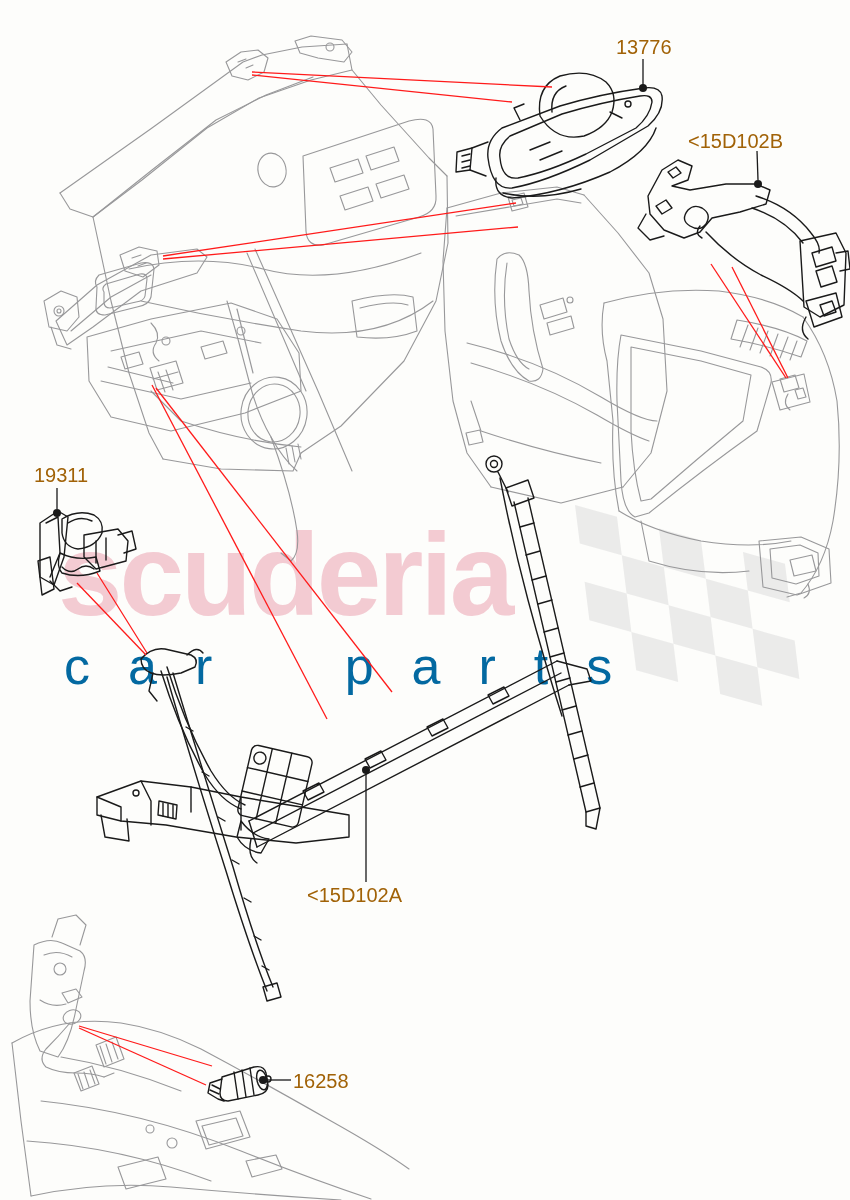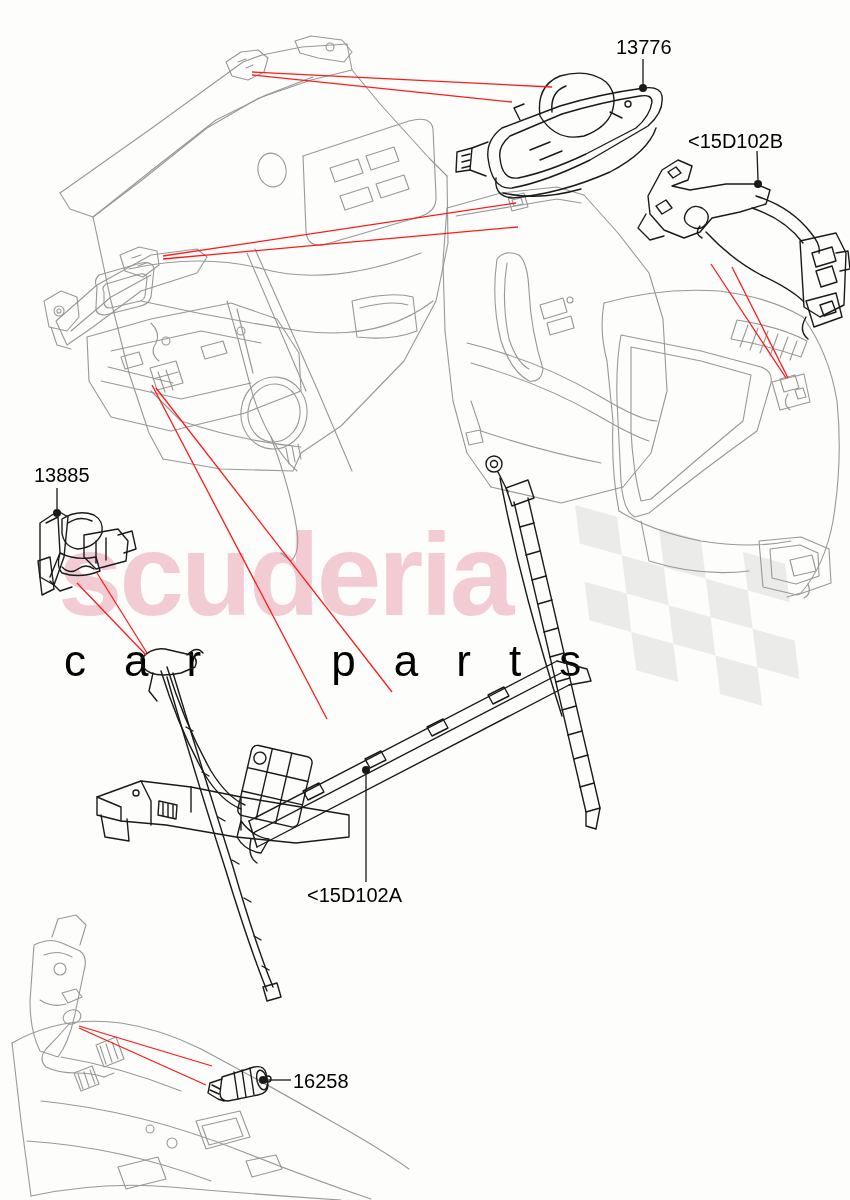--- a/index.html
+++ b/index.html
@@ -8,34 +8,34 @@
     overflow:hidden;font-family:"Liberation Sans", sans-serif;
   }
   
   .wm-brand{
     position:absolute;left:58px;top:508px;z-index:0;
     font-size:116px;font-weight:700;letter-spacing:-3px;
     color:#f3cbd2;white-space:nowrap;user-select:none;
   }
   .wm-tag{
     position:absolute;left:64px;top:636px;z-index:0;
-    font-size:44px;font-weight:400;letter-spacing:38px;word-spacing:42px;
-    color:#000000;white-space:nowrap;user-select:none;
+    font-size:52px;font-weight:400;letter-spacing:38px;word-spacing:42px;
+    color:#0369a1;white-space:nowrap;user-select:none;
   }
   svg.art{position:absolute;left:0;top:0;z-index:1;}
   .gray path,.gray line,.gray ellipse,.gray circle,.gray rect{
     stroke:#98989a;fill:none;stroke-width:1.1;stroke-linecap:round;stroke-linejoin:round;}
   .bk path,.bk line,.bk ellipse,.bk circle,.bk rect{
     stroke:#1a1a1a;fill:none;stroke-width:1.4;stroke-linecap:round;stroke-linejoin:round;}
   .red line{stroke:#ff1a1a;stroke-width:1.3;}
   .ldr line{stroke:#1a1a1a;stroke-width:1.3;}
   .ldr circle{fill:#1a1a1a;stroke:none;}
   .flagcell{fill:#dcdcdc;opacity:.55;stroke:none;}
   .lbl{
-    position:absolute;z-index:2;font-size:20px;color:#000000;
+    position:absolute;z-index:2;font-size:20px;color:#a16207;
     white-space:nowrap;cursor:pointer;
   }
 </style>
 </head>
 <body>
 
 <div id="canvas">
 
   <div class="wm-brand">scuderia</div>
   <div class="wm-tag">car parts</div>
@@ -299,16 +299,16 @@
       <circle cx="57" cy="513" r="4"></circle>
       <circle cx="366" cy="770" r="4"></circle>
       <line x1="366" y1="774" x2="366" y2="882"></line>
       <circle cx="263" cy="1080" r="4"></circle>
       <line x1="267" y1="1080" x2="291" y2="1080"></line>
     </g>
   </svg>
 
   <div class="lbl" style="left:616px;top:36px">13776</div>
   <div class="lbl" style="left:688px;top:130px">&lt;15D102B</div>
-  <div class="lbl" style="left:34px;top:464px">13885</div>
+  <div class="lbl" style="left:34px;top:464px">19311</div>
   <div class="lbl" style="left:307px;top:884px">&lt;15D102A</div>
   <div class="lbl" style="left:293px;top:1070px">16258</div>
 </div>
 
 </body></html>

